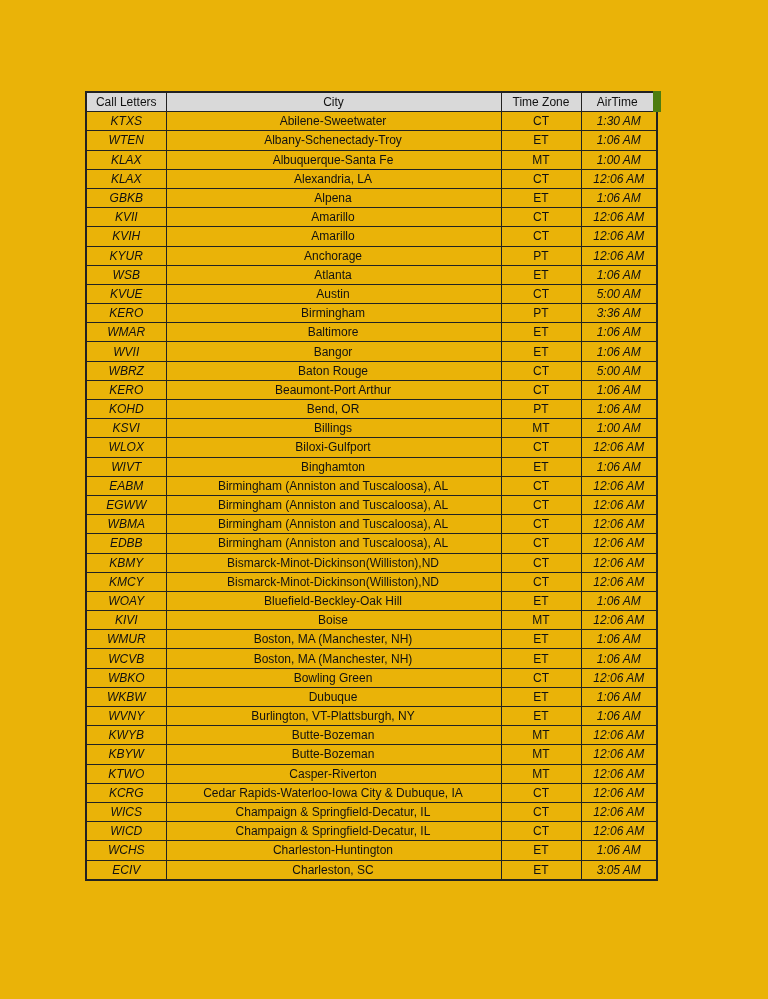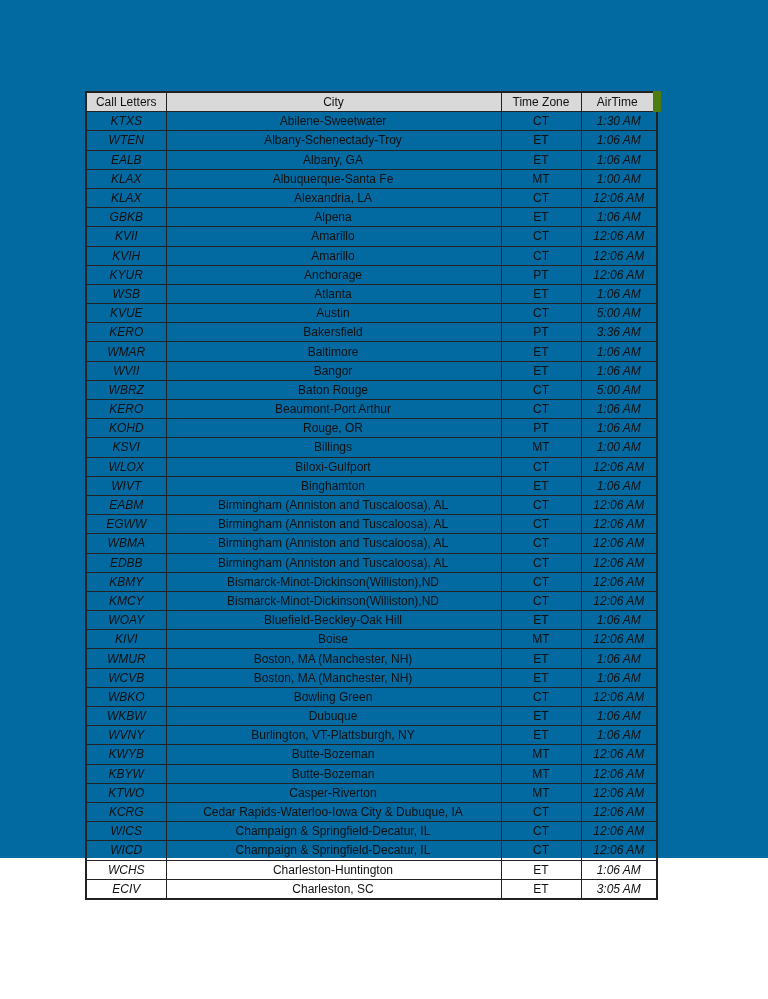--- a/index.html
+++ b/index.html
@@ -1,17 +1,17 @@
 <!DOCTYPE html>
 <html><head>
 <meta charset="utf-8">
 <style>
   html, body { margin:0; padding:0; background:#ffffff; }
   body { width:768px; height:999px; position:relative; overflow:hidden; font-family:"Liberation Sans", "DejaVu Sans", sans-serif; }
-  .page { position:absolute; left:0; top:0; width:768px; height:858px; background:#0369a1; }
+  .page { position:absolute; left:0; top:0; width:768px; height:999px; background:#eab308; }
   table.schedule {
     position:absolute; left:85px; top:91px;
     border-collapse:collapse;
     width:571px;
     font-size:12px;
     color:#111;
     table-layout:fixed;
   }
   table.schedule th, table.schedule td {
     border:1px solid #222;
@@ -62,26 +62,20 @@
           <td>CT</td>
           <td>1:30 AM</td>
         </tr>
         <tr>
           <td>WTEN</td>
           <td class="city">Albany-Schenectady-Troy</td>
           <td>ET</td>
           <td>1:06 AM</td>
         </tr>
         <tr>
-          <td>EALB</td>
-          <td class="city">Albany, GA</td>
-          <td>ET</td>
-          <td>1:06 AM</td>
-        </tr>
-        <tr>
           <td>KLAX</td>
           <td class="city">Albuquerque-Santa Fe</td>
           <td>MT</td>
           <td>1:00 AM</td>
         </tr>
         <tr>
           <td>KLAX</td>
           <td class="city">Alexandria, LA</td>
           <td>CT</td>
           <td>12:06 AM</td>
@@ -117,21 +111,21 @@
           <td>1:06 AM</td>
         </tr>
         <tr>
           <td>KVUE</td>
           <td class="city">Austin</td>
           <td>CT</td>
           <td>5:00 AM</td>
         </tr>
         <tr>
           <td>KERO</td>
-          <td class="city">Bakersfield</td>
+          <td class="city">Birmingham</td>
           <td>PT</td>
           <td>3:36 AM</td>
         </tr>
         <tr>
           <td>WMAR</td>
           <td class="city">Baltimore</td>
           <td>ET</td>
           <td>1:06 AM</td>
         </tr>
         <tr>
@@ -147,21 +141,21 @@
           <td>5:00 AM</td>
         </tr>
         <tr>
           <td>KERO</td>
           <td class="city">Beaumont-Port Arthur</td>
           <td>CT</td>
           <td>1:06 AM</td>
         </tr>
         <tr>
           <td>KOHD</td>
-          <td class="city">Rouge, OR</td>
+          <td class="city">Bend, OR</td>
           <td>PT</td>
           <td>1:06 AM</td>
         </tr>
         <tr>
           <td>KSVI</td>
           <td class="city">Billings</td>
           <td>MT</td>
           <td>1:00 AM</td>
         </tr>
         <tr>

